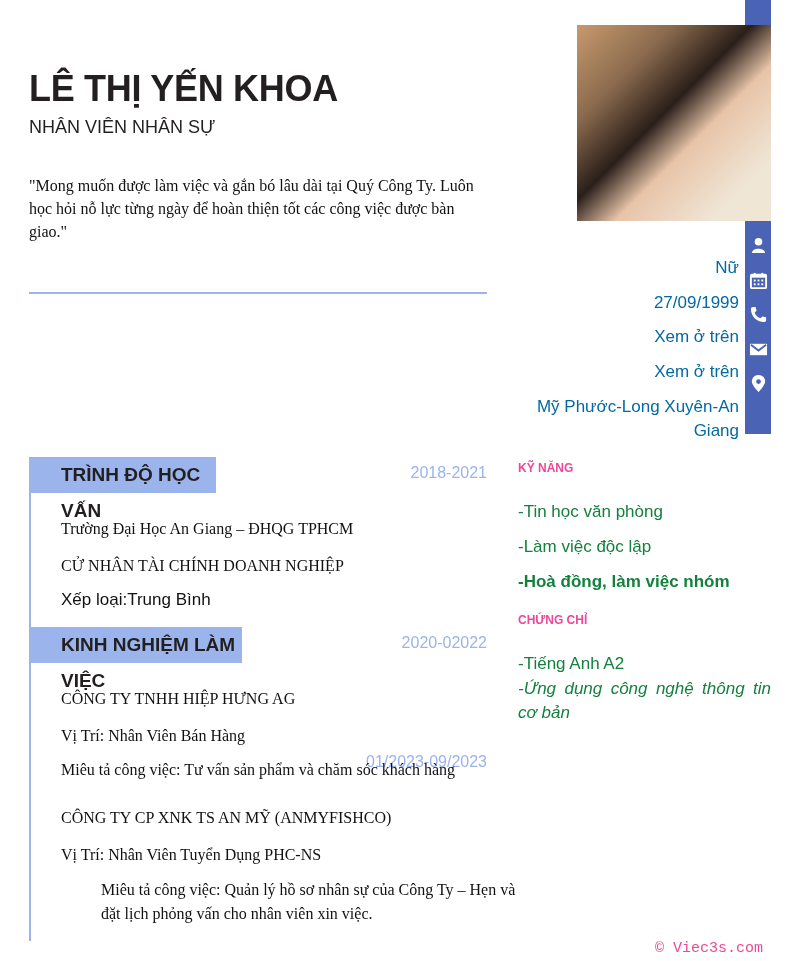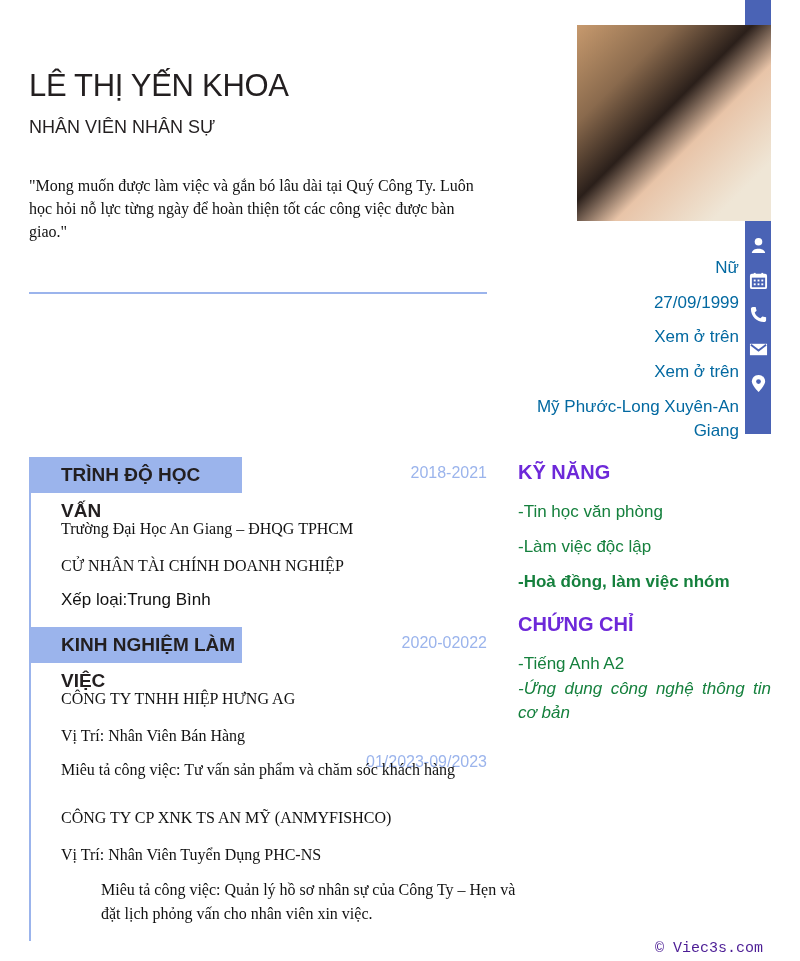--- a/index.html
+++ b/index.html
@@ -1,35 +1,35 @@
 <!DOCTYPE html>
 <html><head>
 <meta charset="utf-8">
 <style>
   * { margin:0; padding:0; box-sizing:border-box; }
   html, body { width:800px; height:961px; background:#fff; overflow:hidden; }
   body { position:relative; font-family:"Liberation Sans", sans-serif; color:#222; }
   .abs { position:absolute; }
-  .name { left:29px; top:68px; font-size:31px; font-weight:normal; color:#231f20; letter-spacing:-0.3px; }
+  .name { left:29px; top:68px; font-size:36px; font-weight:bold; color:#231f20; letter-spacing:-0.3px; }
   .title { left:29px; top:117px; font-size:18px; color:#231f20; }
   .objective { left:29px; top:174px; width:450px; font-family:"Liberation Serif", serif; font-size:16px; line-height:23px; color:#111; }
   .divider { left:29px; top:292px; width:458px; height:2px; background:#9bb4ec; }
   .sidebar-bar { left:745px; top:0; width:26px; height:434px; background:#4a63b5; }
   .photo { left:577px; top:25px; width:194px; height:196px; overflow:hidden; background:linear-gradient(135deg,#c79a6e 0%,#8a6a4d 25%,#2a1f1a 45%,#e8c4a8 60%,#efe6d6 85%); }
   .info-row { position:absolute; right:61px; text-align:right; font-size:17px; color:#0369a1; line-height:24px;margin-top:20px; }
   .icon { position:absolute; left:749px; width:19px; height:19px; }
   .section-head { position:absolute; left:29px; height:36px; background:#9bb4ec; padding-left:32px; font-size:19px; font-weight:bold; color:#231f20; line-height:36px; }
   .section-line { position:absolute; left:29px; width:2px; background:#9bb4ec; }
   .date { position:absolute; right:313px; font-size:16px; color:#9bb4ec; }
   .serif-line { position:absolute; left:61px; font-family:"Liberation Serif", serif; font-size:16px; color:#111; line-height:24px; }
   .sans-line { position:absolute; left:61px; font-size:17px; color:#111; }
-  .right-head { position:absolute; left:518px; font-size:20px; font-weight:bold; color:#6d28d9; }
+  .right-head { position:absolute; left:518px; font-size:12px; font-weight:bold; color:#ec4899; }
   .right-item { position:absolute; left:518px; width:253px; font-size:17px; color:#15803d; line-height:24px; }
   .justify { text-align:justify; }
-  .footer { position:absolute; right:37px; top:940px; font-family:"Liberation Mono", monospace; font-size:15px; color:#4c1d95; }
+  .footer { position:absolute; right:37px; top:940px; font-family:"Liberation Mono", monospace; font-size:15px; color:#ec4899; }
 </style>
 </head>
 <body>
 
 <div class="abs sidebar-bar"></div>
 <div class="abs photo"></div>
 
 <div class="abs name">LÊ THỊ YẾN KHOA</div>
 <div class="abs title">NHÂN VIÊN NHÂN SỰ</div>
 <div class="abs objective">"Mong muốn được làm việc và gắn bó lâu dài tại Quý Công Ty. Luôn học hỏi nỗ lực từng ngày để hoàn thiện tốt các công việc được bàn giao."</div>
@@ -68,21 +68,21 @@
     <path d="M2 5 L10 11 L18 5" fill="none" stroke="#4a63b5" stroke-width="2"></path>
   </svg>
 
 <div class="info-row" style="top:375px; width:210px;">Mỹ Phước-Long Xuyên-An Giang</div>
 <svg class="icon" style="top:374px;" viewBox="0 0 20 20">
     <path d="M10 1 C5.5 1 3 4.5 3 8 C3 12 10 19 10 19 C10 19 17 12 17 8 C17 4.5 14.5 1 10 1 Z" fill="#fff"></path>
     <circle cx="10" cy="8" r="2.5" fill="#4a63b5"></circle>
   </svg>
 
 <div class="section-line" style="top:457px; height:170px;"></div>
-<div class="section-head" style="top:457px; width:213px;">TRÌNH ĐỘ HỌC VẤN</div>
+<div class="section-head" style="top:457px; width:187px;">TRÌNH ĐỘ HỌC VẤN</div>
 <div class="date" style="top:464px;">2018-2021</div>
 <div class="serif-line" style="top:517px;">Trường Đại Học An Giang – ĐHQG TPHCM</div>
 <div class="serif-line" style="top:554px;">CỬ NHÂN TÀI CHÍNH DOANH NGHIỆP</div>
 <div class="sans-line" style="top:590px;">Xếp loại:Trung Bình</div>
 
 <div class="section-line" style="top:627px; height:314px;"></div>
 <div class="section-head" style="top:627px; width:213px;">KINH NGHIỆM LÀM VIỆC</div>
 <div class="date" style="top:634px;">2020-02022</div>
 <div class="serif-line" style="top:687px;">CÔNG TY TNHH HIỆP HƯNG AG</div>
 <div class="serif-line" style="top:724px;">Vị Trí: Nhân Viên Bán Hàng</div>

